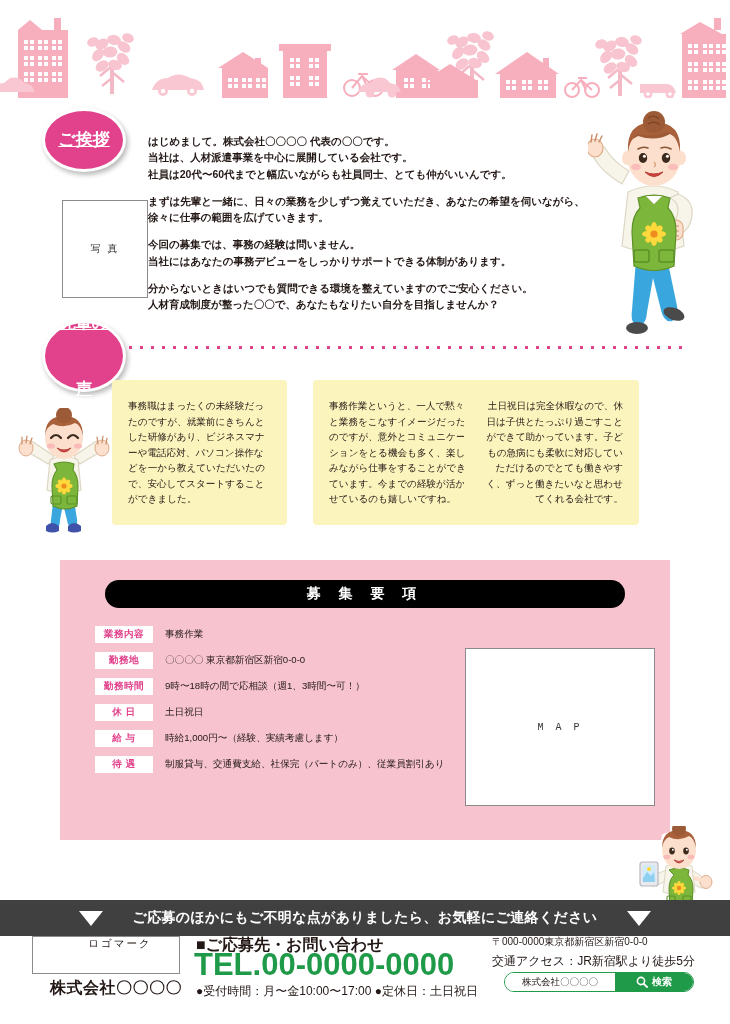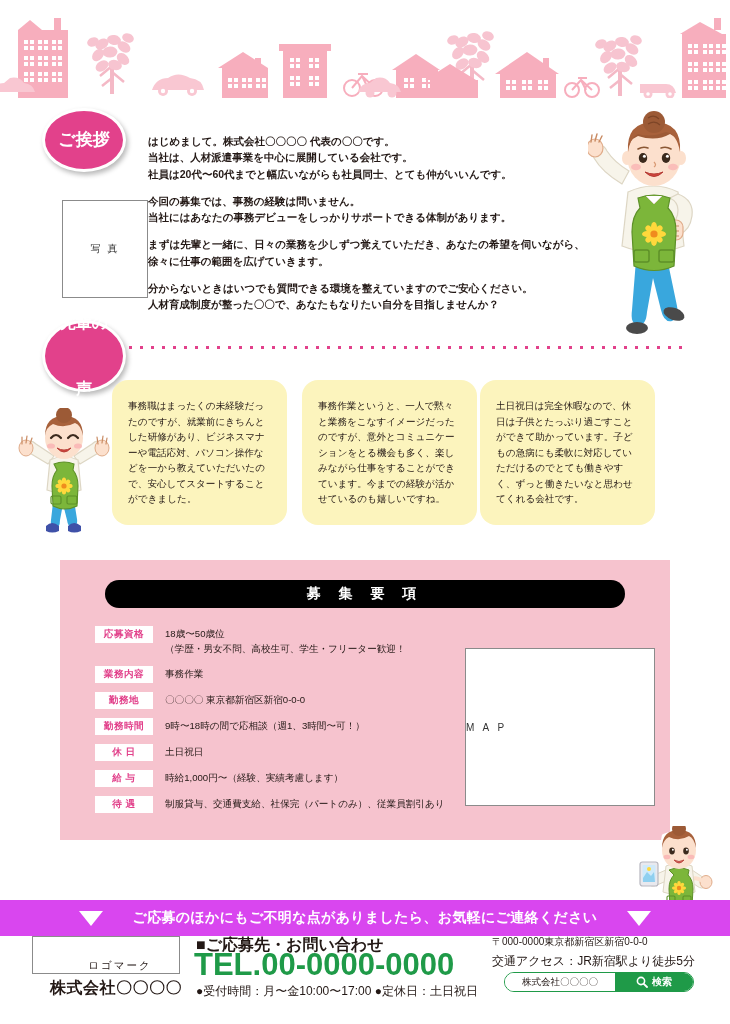--- a/index.html
+++ b/index.html
@@ -21,20 +21,21 @@
     border-radius: 50%;
     background: #e2418b;
     color: #ffffff;
     display: flex; flex-direction: column;
     align-items: center; justify-content: center;
     font-weight: bold;
     border: 3px solid #ffffff;
     box-shadow: 2px 3px 5px rgba(0,0,0,0.28);
     text-align: center;
     line-height: 1.15;
+    text-decoration: underline;
   }
   #badge-greeting { left: 42px; top: 108px; width: 84px; height: 64px; font-size: 17px;
       border-radius: 50% / 50%; }
   #badge-voices { left: 42px; top: 320px; width: 84px; height: 72px; font-size: 16px; gap: 48px; }
 
   
   .greeting-text {
     position: absolute; left: 148px; top: 133px; width: 440px;
     font-size: 10.5px; color: #231815; line-height: 1.55;
   }
@@ -49,27 +50,27 @@
   
   .dotted-line {
     position: absolute; left: 125px; top: 345px; width: 565px; height: 5px;
     background-image: radial-gradient(circle, #e2418b 1.6px, transparent 1.8px);
     background-size: 11px 5px; background-repeat: repeat-x;
   }
 
   
   .voice-box {
     position: absolute; top: 380px; width: 175px; height: 145px;
-    background: #fcf4bd; border-radius: 16px;
+    background: #fcf4bd; border-radius: 4px;
     padding: 18px 16px 10px 16px;
     font-size: 9.6px; color: #231815; line-height: 1.62;
   }
   #voice-0 { left: 112px; }
-  #voice-1 { left: 302px; }
-  #voice-2 { left: 480px; }
+  #voice-1 { left: 313px; }
+  #voice-2 { left: 464px; text-align: right; }
 
   
   .recruit-panel {
     position: absolute; left: 60px; top: 560px; width: 610px; height: 280px;
     background: #f6c3ce;
   }
   .recruit-title-bar {
     position: absolute; left: 105px; top: 580px; width: 520px; height: 28px;
     background: #000000; border-radius: 14px;
     display: flex; align-items: center; justify-content: center;
@@ -80,41 +81,41 @@
   .rlabel {
     width: 58px; min-width: 58px; height: 17px; background: #ffffff;
     color: #e2418b; font-size: 9.6px; font-weight: bold;
     display: flex; align-items: center; justify-content: center;
     letter-spacing: 0.5px; margin-right: 12px; flex-shrink: 0;
   }
   .rvalue { font-size: 9.6px; color: #231815; line-height: 1.55; padding-top: 1px; }
   .map-box {
     position: absolute; left: 465px; top: 648px; width: 190px; height: 158px;
     background: #ffffff; border: 1px solid #8b8b8b;
-    display: flex; align-items: center; justify-content: flex-start;
-    font-size: 10px; color: #333; letter-spacing: 3px;
+    display: flex; align-items: center; justify-content: center;
+    font-size: 10px; color: #333; letter-spacing: 3px; font-family: Liberation Mono, monospace;
   }
 
   
   .green-band {
     position: absolute; left: 0; top: 900px; width: 730px; height: 36px;
-    background: #d946ef; display: flex; align-items: center; justify-content: center;
+    background: #404040; display: flex; align-items: center; justify-content: center;
     gap: 30px;
   }
   .green-band .txt { color: #fff; font-size: 14px; font-weight: bold; letter-spacing: 0.3px; }
   .tri-down {
     width: 0; height: 0; border-left: 12px solid transparent;
     border-right: 12px solid transparent; border-top: 15px solid #ffffff;
   }
 
   
   .logo-box {
     position: absolute; left: 32px; top: 936px; width: 148px; height: 38px;
     border: 1px solid #8b8b8b; background: #fff;
-    display: flex; align-items: flex-end; justify-content: center;
+    display: flex; align-items: flex-start; justify-content: center;
     font-size: 10.5px; color: #231815; letter-spacing: 2px; padding-left: 28px;
   }
   .company-name {
     position: absolute; left: 32px; top: 978px; width: 168px;
     font-size: 16px; font-weight: bold; color: #231815; text-align: center;
     letter-spacing: 0.5px;
   }
   .contact-head {
     position: absolute; left: 196px; top: 935px;
     font-size: 16px; color: #231815; font-weight: bold; text-align: center;
@@ -304,24 +305,24 @@
   </div>
 
   <div class="badge" id="badge-greeting">
     <span>ご挨拶</span>
   </div>
 
   <div class="greeting-text">
     <p style="white-space:pre-line">はじめまして。株式会社〇〇〇〇 代表の〇〇です。
 当社は、人材派遣事業を中心に展開している会社です。
 社員は20代〜60代までと幅広いながらも社員同士、とても仲がいいんです。</p>
+    <p style="white-space:pre-line">まずは先輩と一緒に、日々の業務を少しずつ覚えていただき、あなたの希望を伺いながら、
+徐々に仕事の範囲を広げていきます。</p>
     <p style="white-space:pre-line">今回の募集では、事務の経験は問いません。
 当社にはあなたの事務デビューをしっかりサポートできる体制があります。</p>
-    <p style="white-space:pre-line">まずは先輩と一緒に、日々の業務を少しずつ覚えていただき、あなたの希望を伺いながら、
-徐々に仕事の範囲を広げていきます。</p>
     <p style="white-space:pre-line">分からないときはいつでも質問できる環境を整えていますのでご安心ください。
 人材育成制度が整った〇〇で、あなたもなりたい自分を目指しませんか？</p>
   </div>
 
   <div class="photo-box">
     <span>写 真</span>
   </div>
 
   <div class="char" id="char-main">
     <svg width="132" height="232" viewBox="0 0 132 232" xmlns="http://www.w3.org/2000/svg">
@@ -457,25 +458,20 @@
     <span>土日祝日は完全休暇なので、休日は子供とたっぷり過ごすことができて助かっています。子どもの急病にも柔軟に対応していただけるのでとても働きやすく、ずっと働きたいなと思わせてくれる会社です。</span>
   </div>
 
   <div class="recruit-panel"></div>
   <div class="recruit-title-bar">
     <span>募 集 要 項</span>
   </div>
 
   <div class="recruit-rows">
     <div class="rrow">
-      <div class="rlabel">応募資格</div>
-      <div class="rvalue" style="white-space:pre-line">18歳〜50歳位
-（学歴・男女不問、高校生可、学生・フリーター歓迎！</div>
-    </div>
-    <div class="rrow">
       <div class="rlabel">業務内容</div>
       <div class="rvalue" style="white-space:pre-line">事務作業</div>
     </div>
     <div class="rrow">
       <div class="rlabel">勤務地</div>
       <div class="rvalue" style="white-space:pre-line">〇〇〇〇 東京都新宿区新宿0-0-0</div>
     </div>
     <div class="rrow">
       <div class="rlabel">勤務時間</div>
       <div class="rvalue" style="white-space:pre-line">9時〜18時の間で応相談（週1、3時間〜可！）</div>

